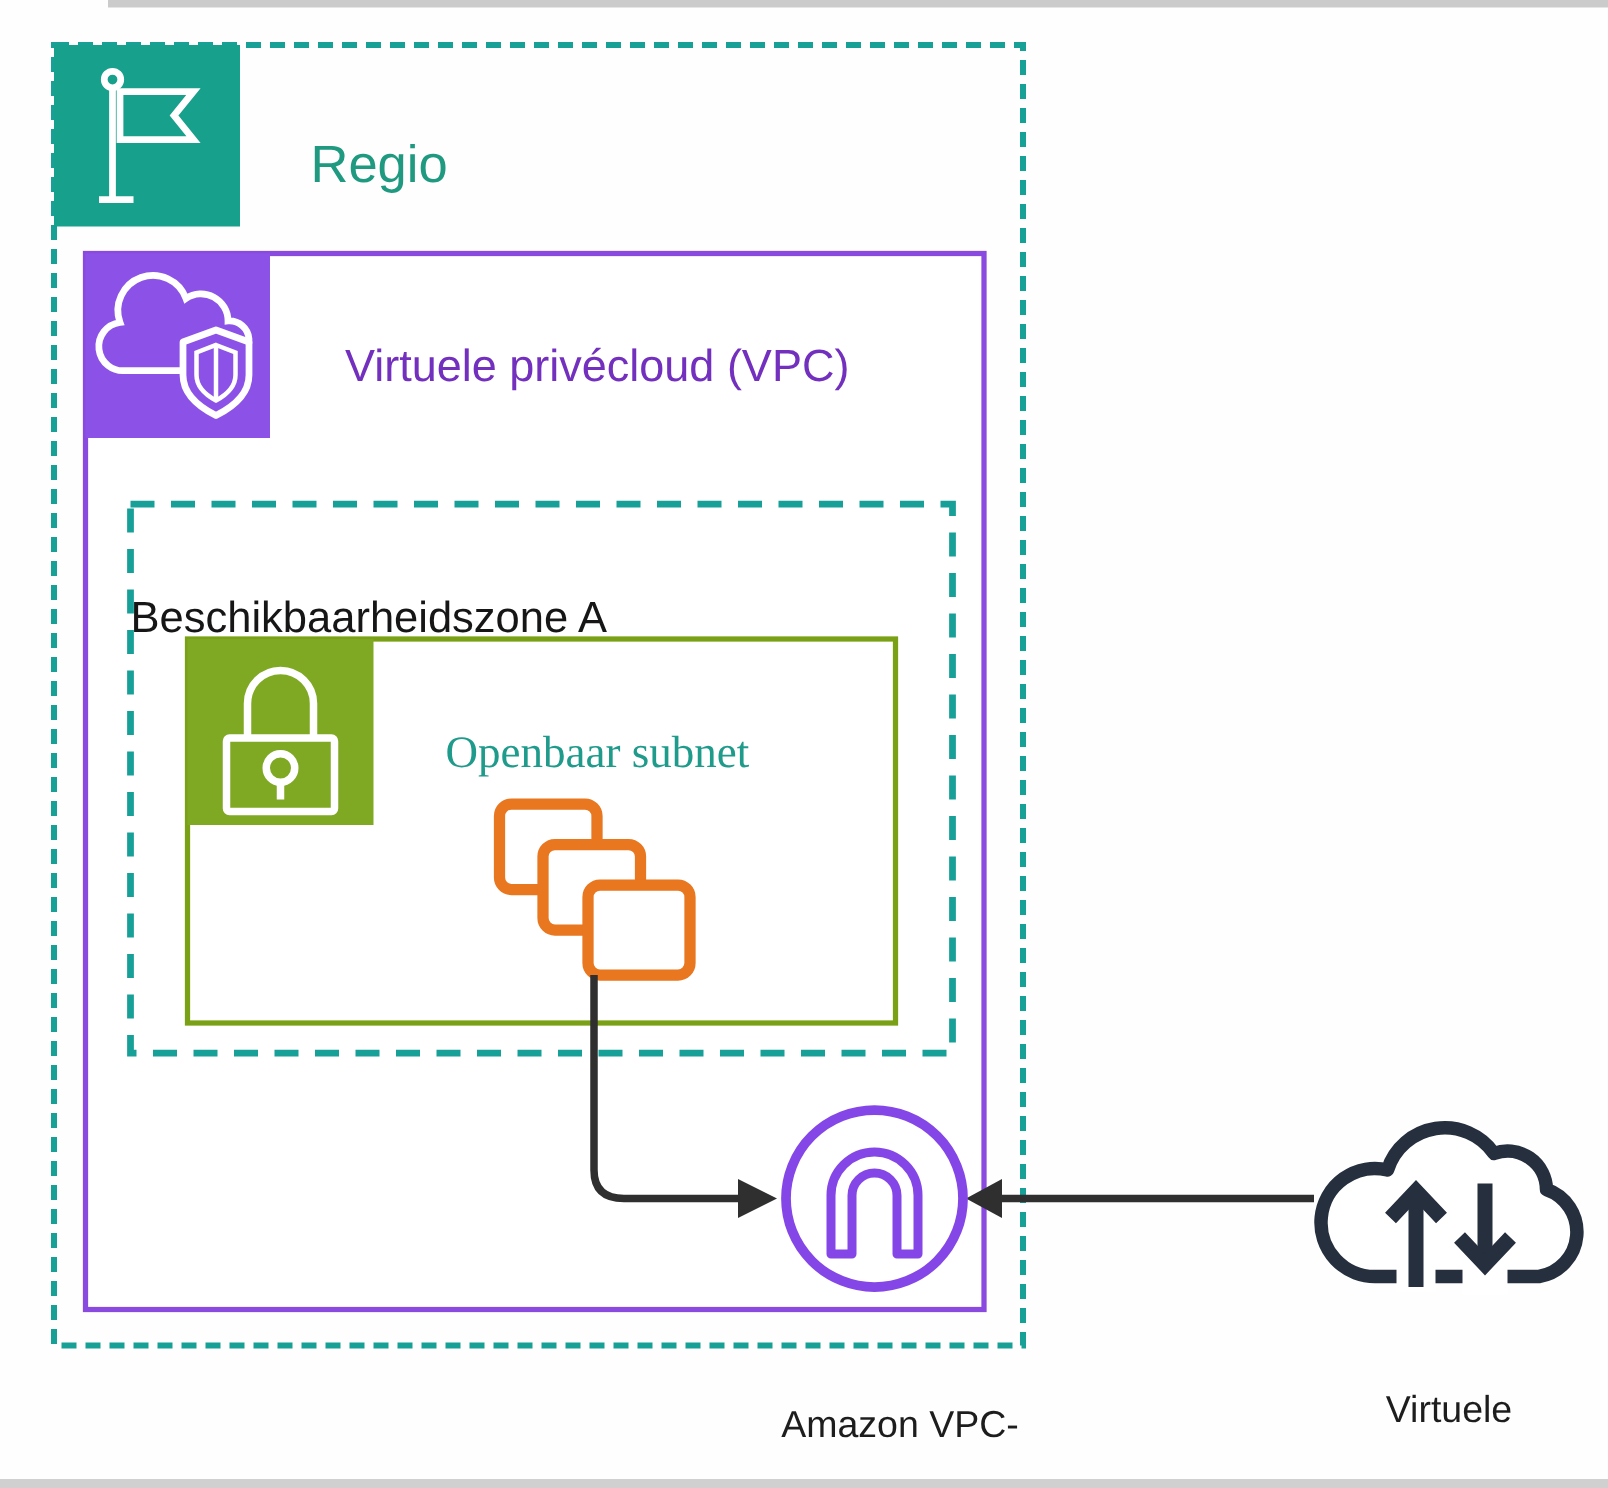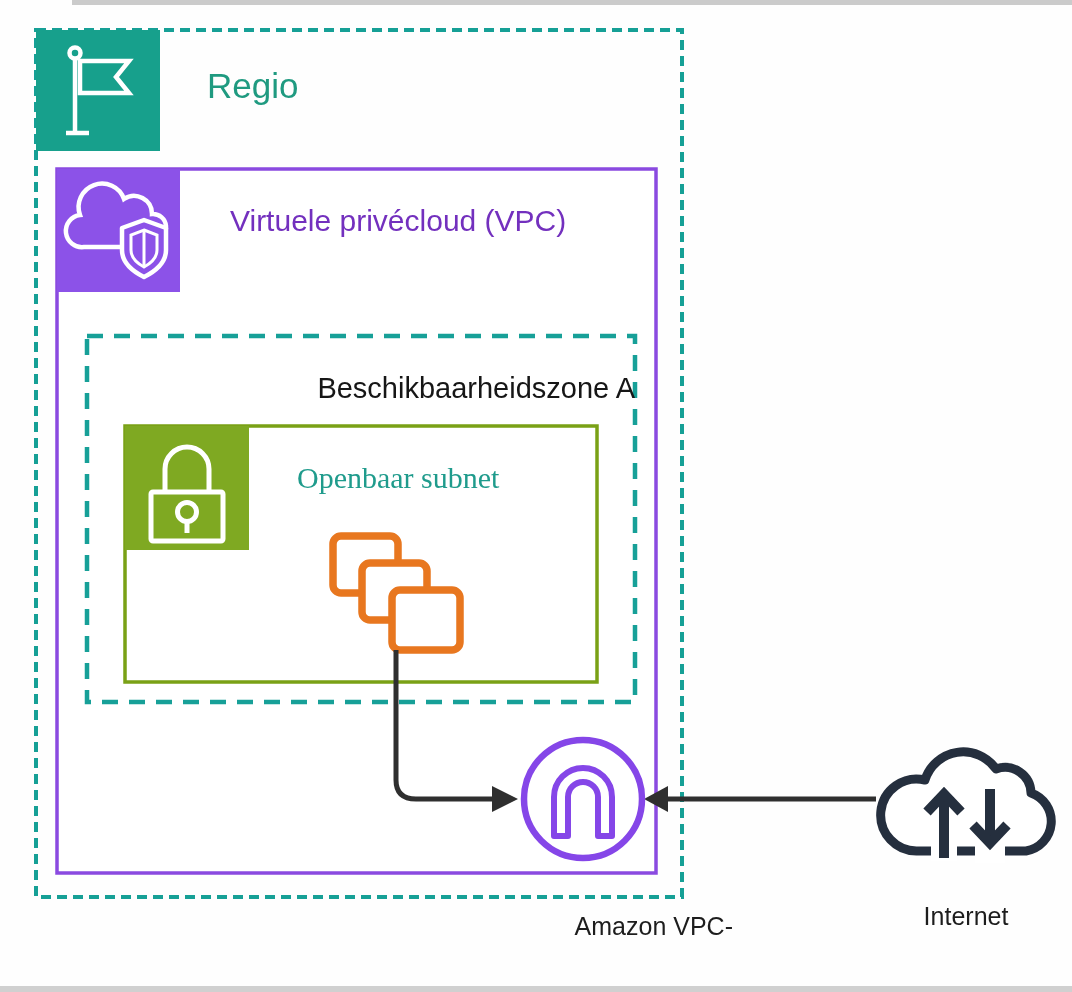--- a/index.html
+++ b/index.html
@@ -30,26 +30,26 @@
   .arrowhead{fill:var(--c-connector);stroke:none;}
 
   .gw-circle{fill:#ffffff;stroke:var(--c-gateway-purple);stroke-width:6.5;}
   .gw-arch{fill:#ffffff;stroke:var(--c-gateway-purple);stroke-width:6;stroke-linejoin:round;}
 
   .cloud-path{fill:#ffffff;stroke:var(--c-internet-dark);stroke-width:9;stroke-linejoin:round;stroke-linecap:round;}
   .cloud-gap{fill:#ffffff;stroke:none;}
   .net-arrow{fill:none;stroke:var(--c-internet-dark);stroke-width:10;stroke-linejoin:miter;stroke-linecap:butt;}
 
   
-  .lbl{position:absolute;white-space:nowrap;}
+  .lbl{position:absolute;white-space:nowrap;margin-top:24px;}
   .lbl-region{left:207px;top:66px;font-size:35px;color:var(--c-region-text);}
   .lbl-vpc{left:230px;top:204px;font-size:30px;color:var(--c-vpc-text);}
-  .lbl-az{left:87px;top:372px;width:548px;text-align:right;font-size:29px;color:var(--c-az-text);}
+  .lbl-az{left:87px;top:372px;width:548px;text-align:left;font-size:29px;color:var(--c-az-text);}
   .lbl-subnet{left:297px;top:461px;font-size:30px;color:var(--c-subnet-text);font-family:Liberation Serif, serif;}
-  .lbl-gw{left:433px;top:910px;width:300px;text-align:right;font-size:25px;line-height:33px;color:var(--c-text-dark);}
+  .lbl-gw{left:450px;top:910px;width:300px;text-align:center;font-size:25px;line-height:33px;color:var(--c-text-dark);}
   .lbl-internet{left:866px;top:902px;width:200px;text-align:center;font-size:25px;color:var(--c-text-dark);}
 
   
   .artifact{position:absolute;background:#8d8d8d;}
   .artifact.top{left:72px;top:0;width:1000px;height:5px;opacity:.45;}
   .artifact.bottom{left:0;bottom:0;width:1072px;height:6px;opacity:.4;}
 </style>
 </head>
 <body>
 
@@ -130,17 +130,17 @@
   <div class="lbl lbl-vpc">Virtuele privécloud (VPC)</div>
 
   <div class="lbl lbl-az">Beschikbaarheidszone A</div>
 
   <div class="lbl lbl-subnet">Openbaar subnet</div>
 
   <div class="lbl lbl-gw">
     <div>Amazon VPC-</div>
   </div>
 
-  <div class="lbl lbl-internet">Internet</div>
+  <div class="lbl lbl-internet">Virtuele</div>
 
   <div class="artifact top"></div>
   <div class="artifact bottom"></div>
 </div>
 
 </body></html>

